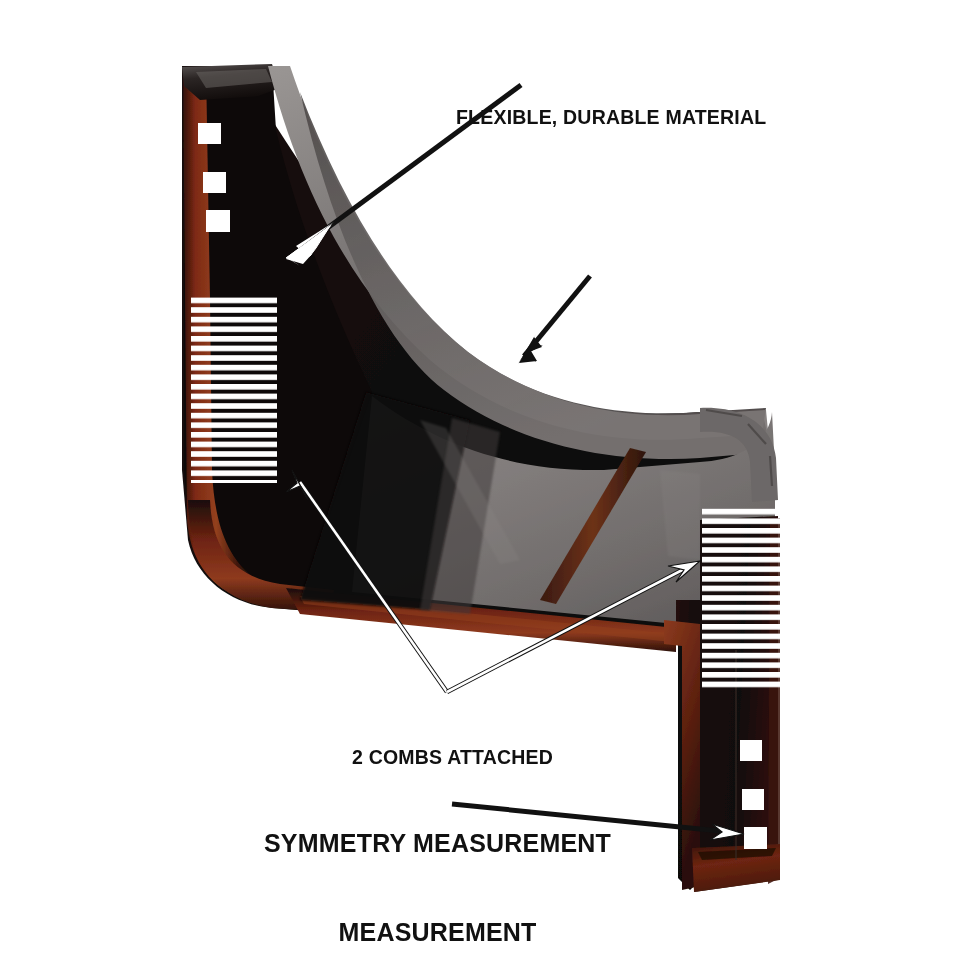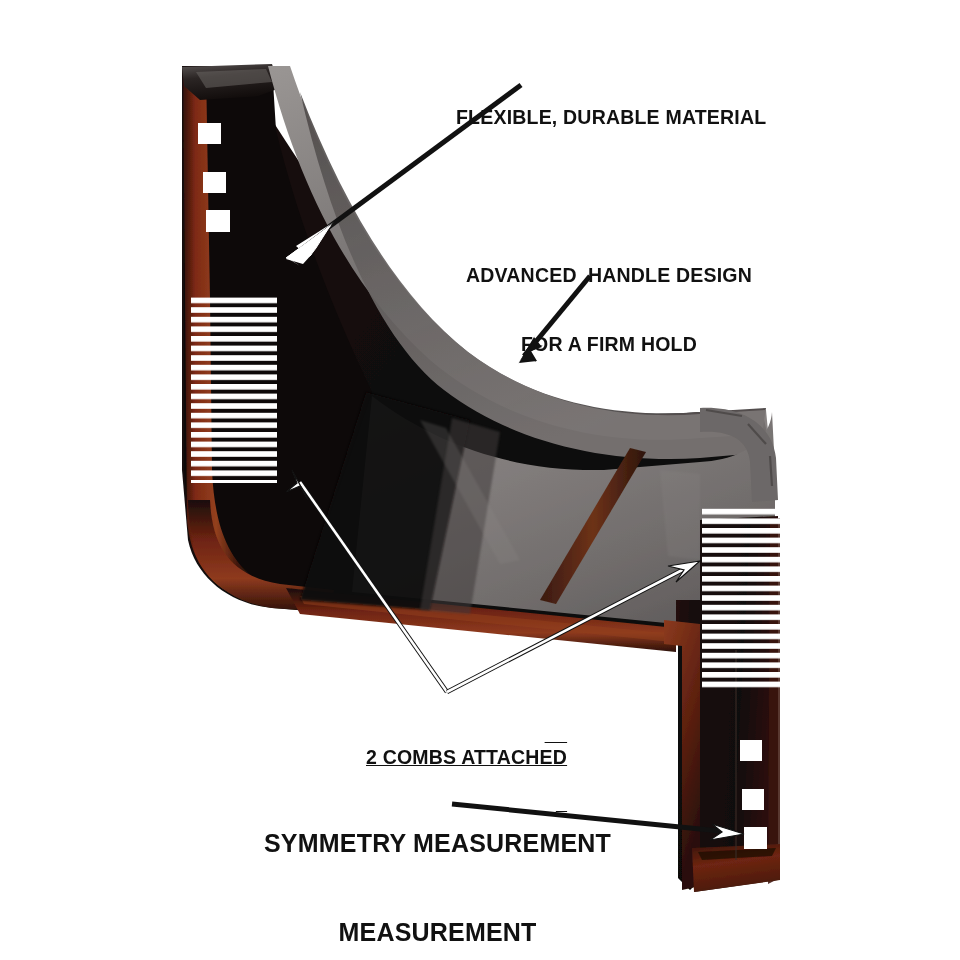--- a/index.html
+++ b/index.html
@@ -40,24 +40,23 @@
   #label-flexible {
     left: 456px; top: 60px;
     font-size: 19.5px;
     text-align: left;
   }
   #label-handle {
     left: 466px; top: 218px;
     font-size: 19.5px;
   }
   #label-combs {
-    left: 366px; top: 700px;
+    left: 352px; top: 700px;
     font-size: 19.5px;
-    text-align: right;
-    text-decoration: underline;
+    text-align: left;
   }
   #label-symmetry {
     left: 264px; top: 770px;
     font-size: 25px;
   }
 </style>
 </head>
 <body>
 
 <div id="stage">
@@ -299,24 +298,20 @@
     <g>
       <line x1="452" y1="804" x2="730" y2="832" stroke="#111111" stroke-width="5"></line>
       <path d="M 744,834 L 712,824 L 722,832 L 710,840 Z" fill="#ffffff" stroke="#111111" stroke-width="1.2"></path>
     </g>
   </svg>
 
   <div class="callout" id="label-flexible">
     <span>FLEXIBLE, DURABLE MATERIAL</span>
   </div>
 
-  <div class="callout" id="label-handle">
-    <span>ADVANCED  HANDLE DESIGN</span>
-    <span>FOR A FIRM HOLD</span>
-  </div>
 
   <div class="callout" id="label-combs">
     <span>2 COMBS ATTACHED</span>
   </div>
 
   <div class="callout" id="label-symmetry">
     <span>SYMMETRY MEASUREMENT</span>
     <span>MEASUREMENT</span>
   </div>
 

